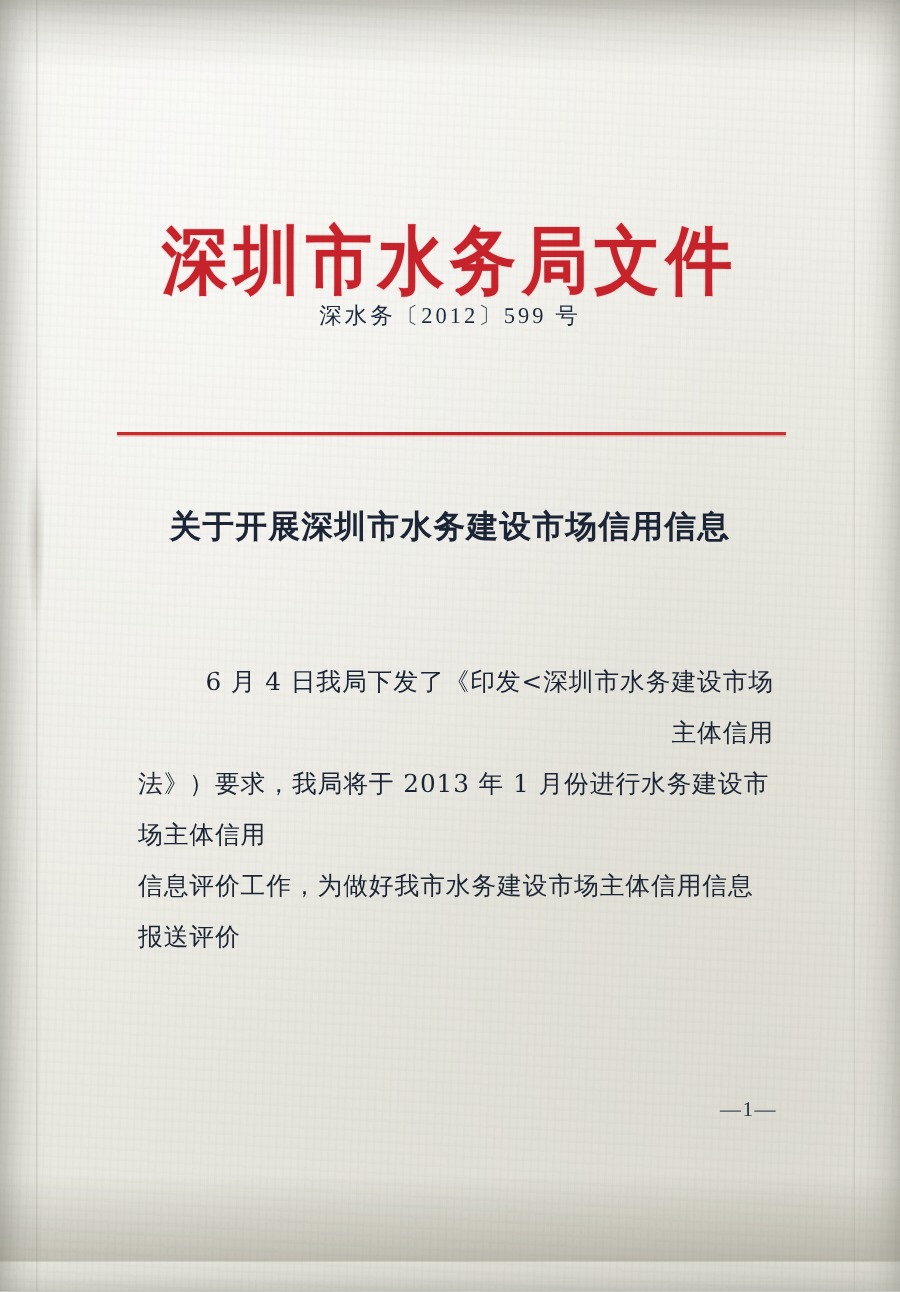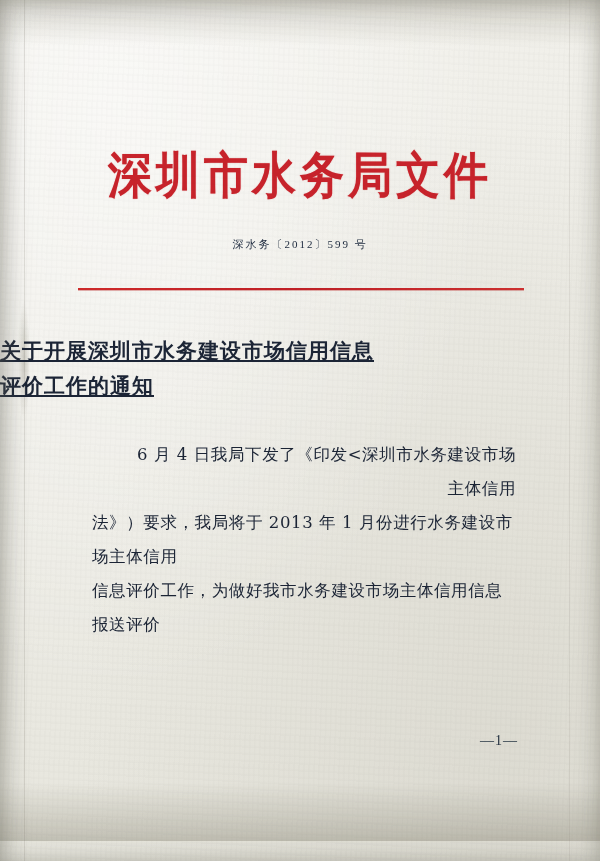--- a/index.html
+++ b/index.html
@@ -57,47 +57,46 @@
     color: #c8232b;
     font-family: "DejaVu Serif", "Liberation Serif", serif;
     font-weight: bold;
     font-size: 44px;
     letter-spacing: 4px;
     line-height: 1.15;
     text-shadow: 0 0 1px rgba(200,35,43,0.5);
     transform: scaleY(1.12);
   }
   .doc-number {
-    margin-top: 36px;
     color: #1d2a3e;
-    font-size: 11px;
+    font-size: 15px;
     letter-spacing: 2px;
     font-family: "Liberation Serif", serif;
   }
   .red-rule {
     position: absolute;
     top: 288px;
     left: 78px;
     width: 446px;
     height: 2px;
     background: linear-gradient(90deg, #cf2a2a 0%, #c02026 50%, #cd3030 100%);
     box-shadow: 0 1px 0 rgba(190,40,40,0.35);
   }
   .subject {
     position: absolute;
     top: 334px;
     left: 0;
     right: 0;
+    text-align: center;
     color: #1c2536;
     font-size: 21px;
     font-weight: bold;
     line-height: 1.65;
     letter-spacing: 1px;
     font-family: "DejaVu Serif", "Liberation Serif", serif;
-    text-decoration: underline;
   }
   .body-text {
     position: absolute;
     top: 438px;
     left: 92px;
     width: 424px;
     color: #1b2435;
     font-size: 16.5px;
     line-height: 2.06;
     letter-spacing: 0.6px;
@@ -164,21 +163,20 @@
 
   <div class="doc-head">
     <div class="doc-title">深圳市水务局文件</div>
     <div class="doc-number">深水务〔2012〕599 号</div>
   </div>
 
   <div class="red-rule"></div>
 
   <div class="subject">
     <div>关于开展深圳市水务建设市场信用信息</div>
-    <div>评价工作的通知</div>
   </div>
 
   <div class="body-text">
     <p class="indent">6 月 4 日我局下发了《印发&lt;深圳市水务建设市场主体信用</p>
     <p>法》）要求，我局将于 2013 年 1 月份进行水务建设市场主体信用</p>
     <p>信息评价工作，为做好我市水务建设市场主体信用信息报送评价</p>
 
   </div>
 
   <div class="page-number">—1—</div>

